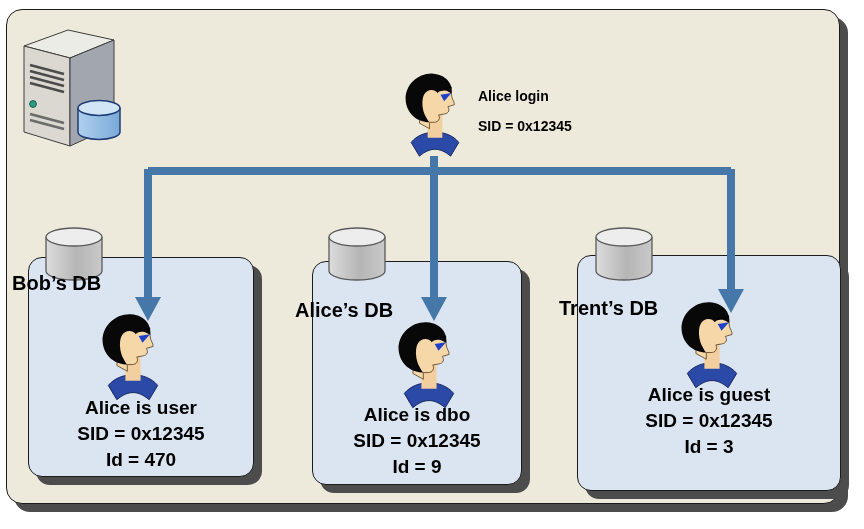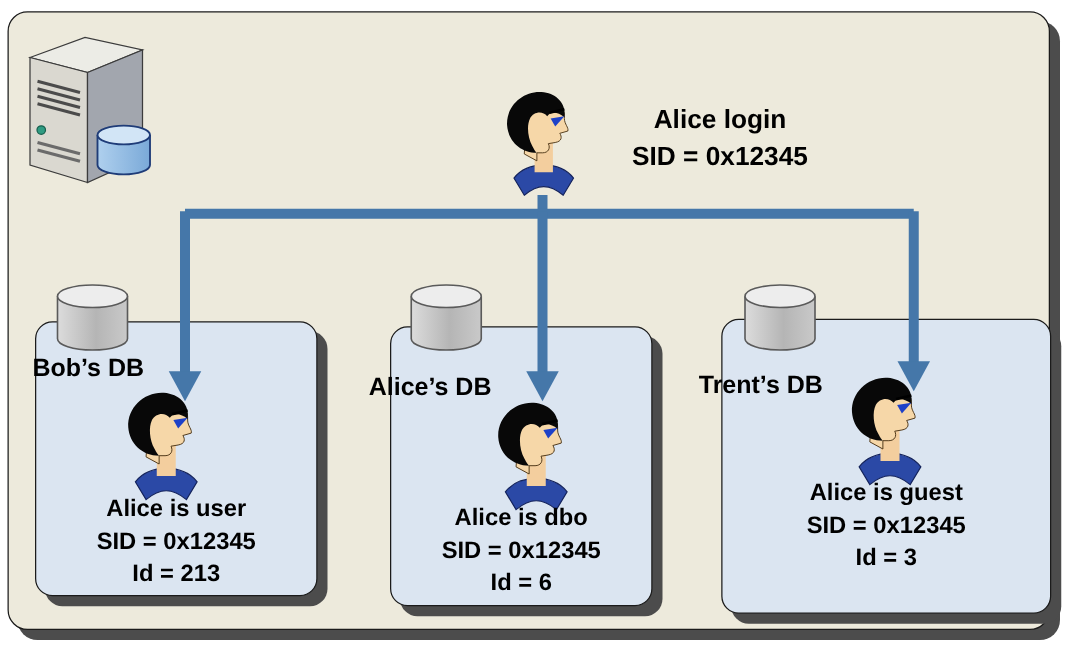--- a/index.html
+++ b/index.html
@@ -13,36 +13,36 @@
     background:#EDEADC; border:1px solid #1b1b1b; border-radius:16px;
     box-shadow:8px 8px 0 #4C4C4C;
   }
 
   .server { position:absolute; left:6px; top:22px; width:132px; height:128px; }
 
   .person { position:absolute; }
   .login-person { left:396px; top:70px; width:78px; height:88px; }
 
   .login-text {
-    position:absolute; left:478px; top:81px; width:196px; text-align:center;
-    font-size:21px; font-weight:bold; line-height:30px; color:#000;
+    position:absolute; left:478px; top:81px; width:196px; 
+    font-size:14px; font-weight:bold; line-height:30px; color:#000;
   }
 
   .db-box {
     position:absolute; background:#DBE5F1; border:1px solid #1b1b1b;
     border-radius:14px; box-shadow:8px 8px 0 #4C4C4C;
   }
   #db1 { left:28px;  top:257px; width:226px; height:220px; }
   #db2 { left:312px; top:261px; width:210px; height:224px; }
   #db3 { left:577px; top:255px; width:264px; height:236px; }
 
   .db-label {
     position:absolute; font-size:20px; font-weight:bold; color:#000; white-space:nowrap;
   }
-  #label1 { left:12px;  top:284px;margin-left:14px; }
+  #label1 { left:12px;  top:272px; }
   #label2 { left:295px; top:299px; }
   #label3 { left:559px; top:297px; }
 
   .cyl { position:absolute; width:64px; height:58px; }
   #cyl1 { left:42px;  top:226px; }
   #cyl2 { left:325px; top:226px; }
   #cyl3 { left:592px; top:226px; }
 
   .db-person { position:absolute; width:76px; height:92px; }
   #db1 .db-person { left:66px; top:52px; }
@@ -123,32 +123,32 @@
     <div>SID = 0x12345</div>
   </div>
 
   <div class="db-box" id="db1">
     <svg class="db-person">
         <use href="#person-sym"></use>
       </svg>
     <div class="db-text">
       <div>Alice is user</div>
       <div>SID = 0x12345</div>
-      <div>Id = 213</div>
+      <div>Id = 470</div>
     </div>
   </div>
 
   <div class="db-box" id="db2">
     <svg class="db-person">
         <use href="#person-sym"></use>
       </svg>
     <div class="db-text">
       <div>Alice is dbo</div>
       <div>SID = 0x12345</div>
-      <div>Id = 6</div>
+      <div>Id = 9</div>
     </div>
   </div>
 
   <div class="db-box" id="db3">
     <svg class="db-person">
         <use href="#person-sym"></use>
       </svg>
     <div class="db-text">
       <div>Alice is guest</div>
       <div>SID = 0x12345</div>

